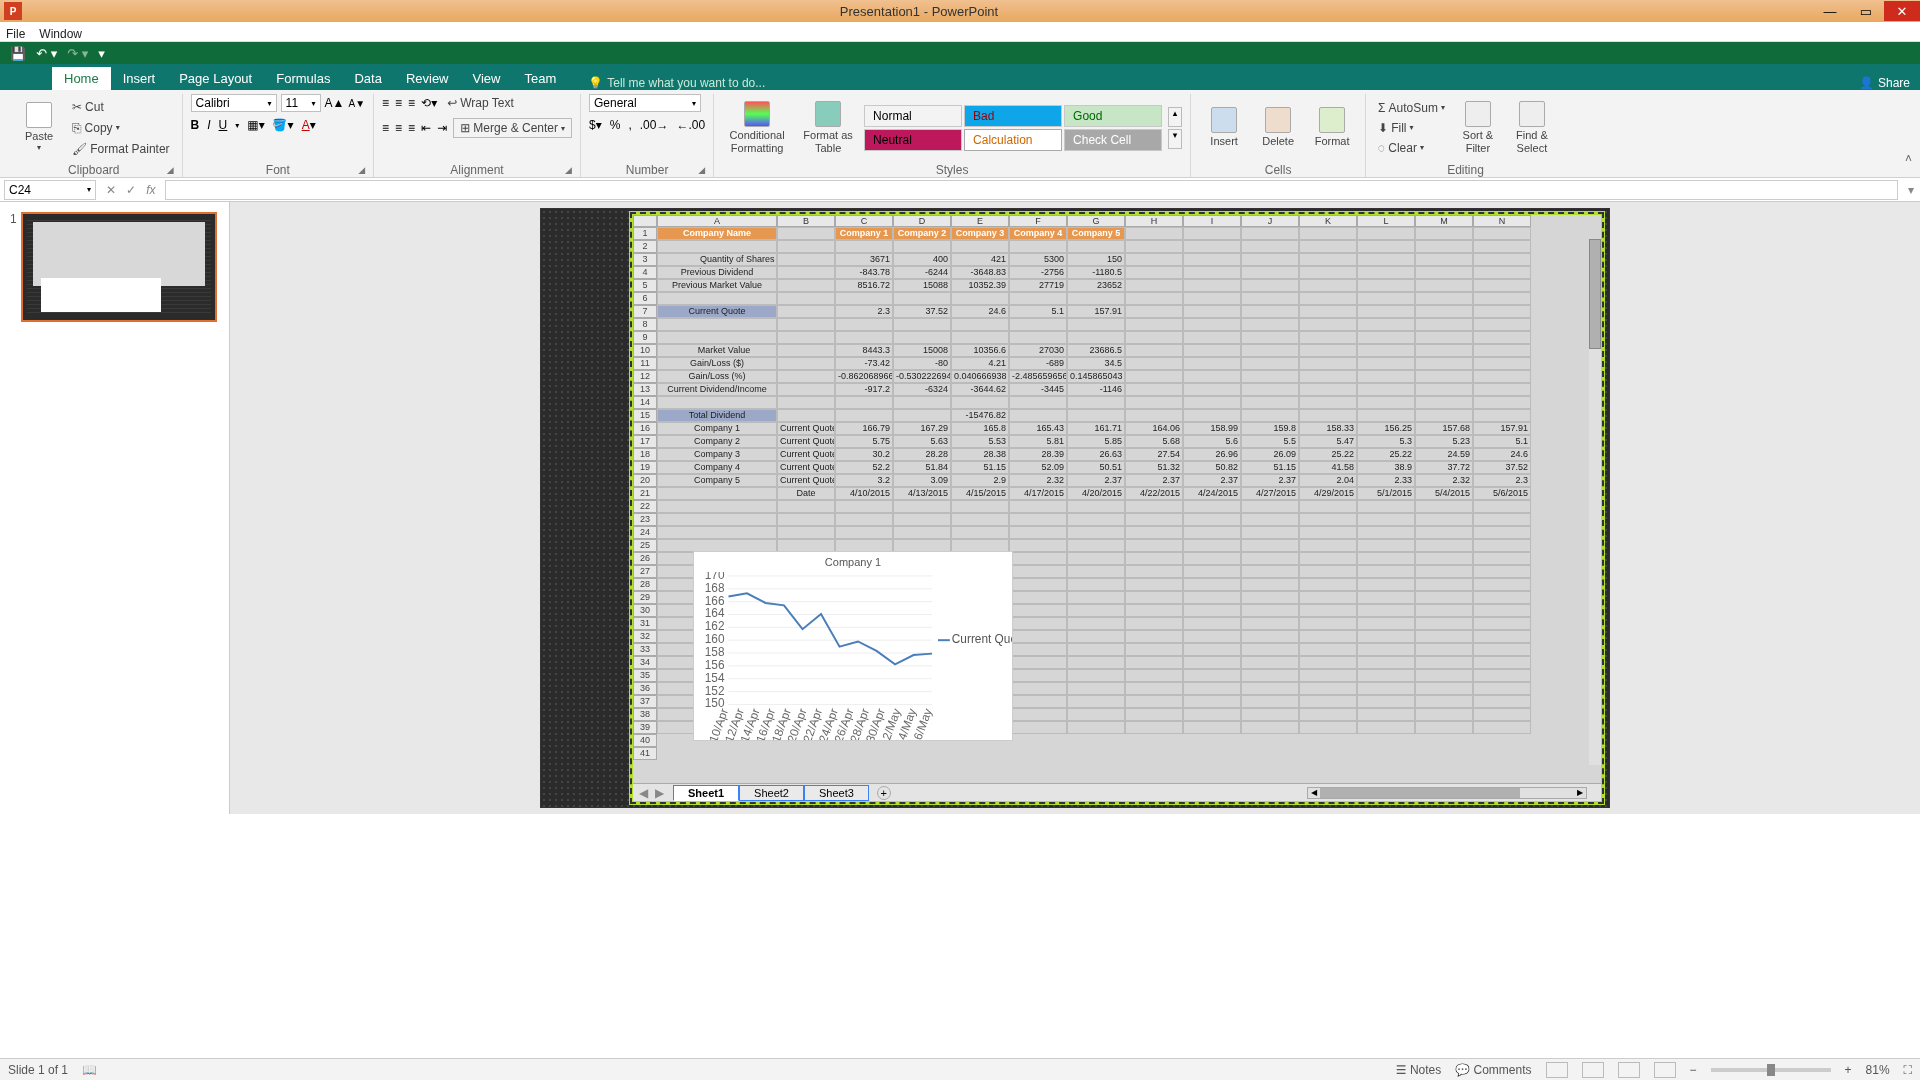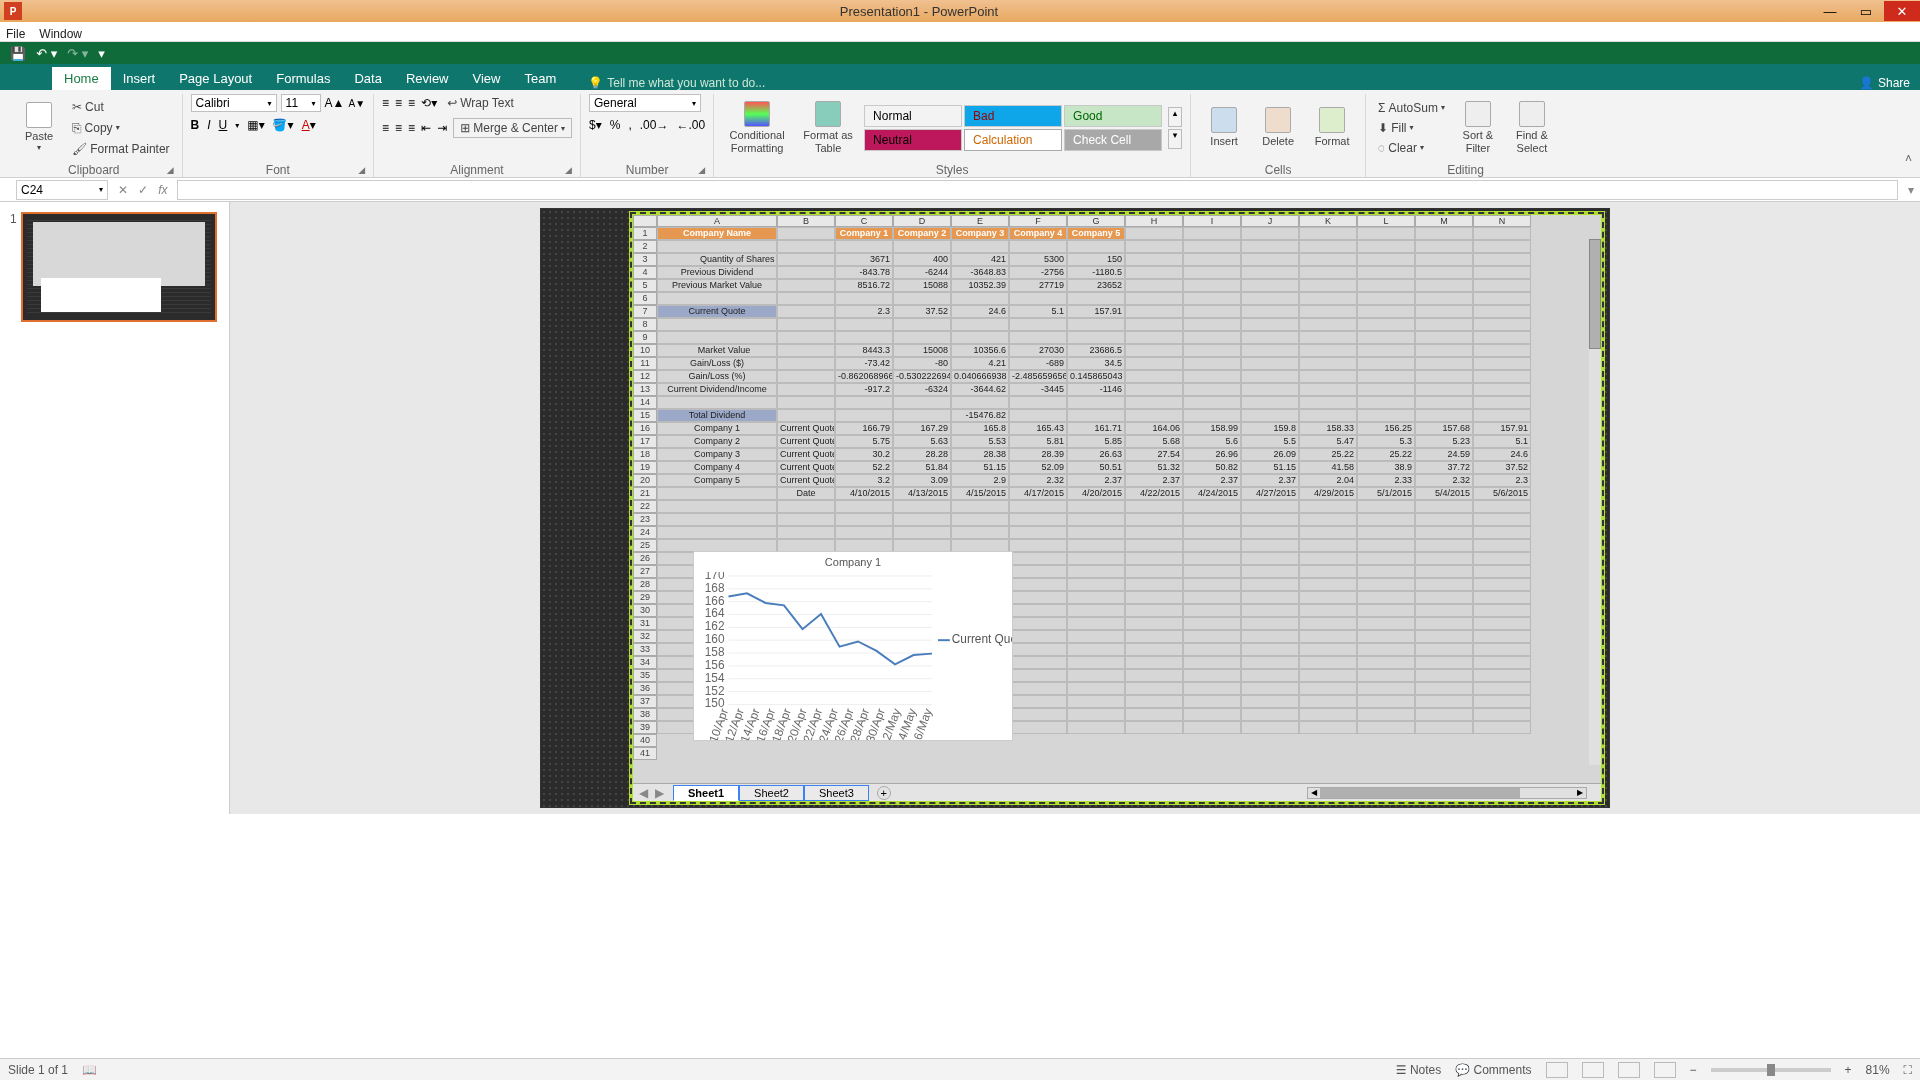--- a/index.html
+++ b/index.html
@@ -37,21 +37,21 @@
 .bigbtn { display:flex; flex-direction:column; align-items:center; justify-content:center; width:50px; gap:2px; padding:4px 2px; }
 .bigbtn .ico { width:26px; height:26px; border:1px solid #aaa; border-radius:2px; }
 .bigbtn span { font-size:11px; color:#444; text-align:center; line-height:1.1; }
 .smallbtn { padding:2px 4px; color:#444; display:flex; align-items:center; gap:3px; }
 .sel { border:1px solid #c0c0c0; background:#fff; padding:1px 4px; display:flex; align-items:center; justify-content:space-between; }
 .stylecell { border:1px solid #c8c8c8; padding:4px 8px; font-size:12px; width:98px; height:22px; display:flex; align-items:center; }
 .collapse { position:absolute; right:8px; top:62px; color:#666; }
 
 
 .fbar { height:24px; background:#fff; border-bottom:1px solid #ccc; display:flex; align-items:center; }
-.fbar .namebox { width:92px; border:1px solid #ccc; height:20px; margin-left:16px; padding:2px 4px; display:flex; align-items:center; justify-content:space-between; }
+.fbar .namebox { width:92px; border:1px solid #ccc; height:20px; margin-left:4px; padding:2px 4px; display:flex; align-items:center; justify-content:space-between; }
 .fbar .fctrls { display:flex; align-items:center; gap:10px; padding:0 10px; color:#888; }
 .fbar .formula { flex:1; border:1px solid #ccc; height:20px; margin-right:4px; }
 
 
 .workarea { height:612px; display:flex; background:#e8e8e8; }
 .thumbcol { width:230px; background:#fff; border-right:1px solid #ccc; padding:10px; }
 .thumb-wrap { display:flex; gap:4px; }
 .thumb-num { font-size:12px; color:#555; }
 .thumb { width:196px; height:110px; border:2px solid #e07030; background:#2b2b2b; padding:4px; }
 .thumb-inner { width:100%; height:100%; background:repeating-linear-gradient(0deg,#2b2b2b 0,#2b2b2b 3px,#3a3a3a 3px,#3a3a3a 4px),repeating-linear-gradient(90deg,#2b2b2b 0,#2b2b2b 3px,#3a3a3a 3px,#3a3a3a 4px); position:relative; }

